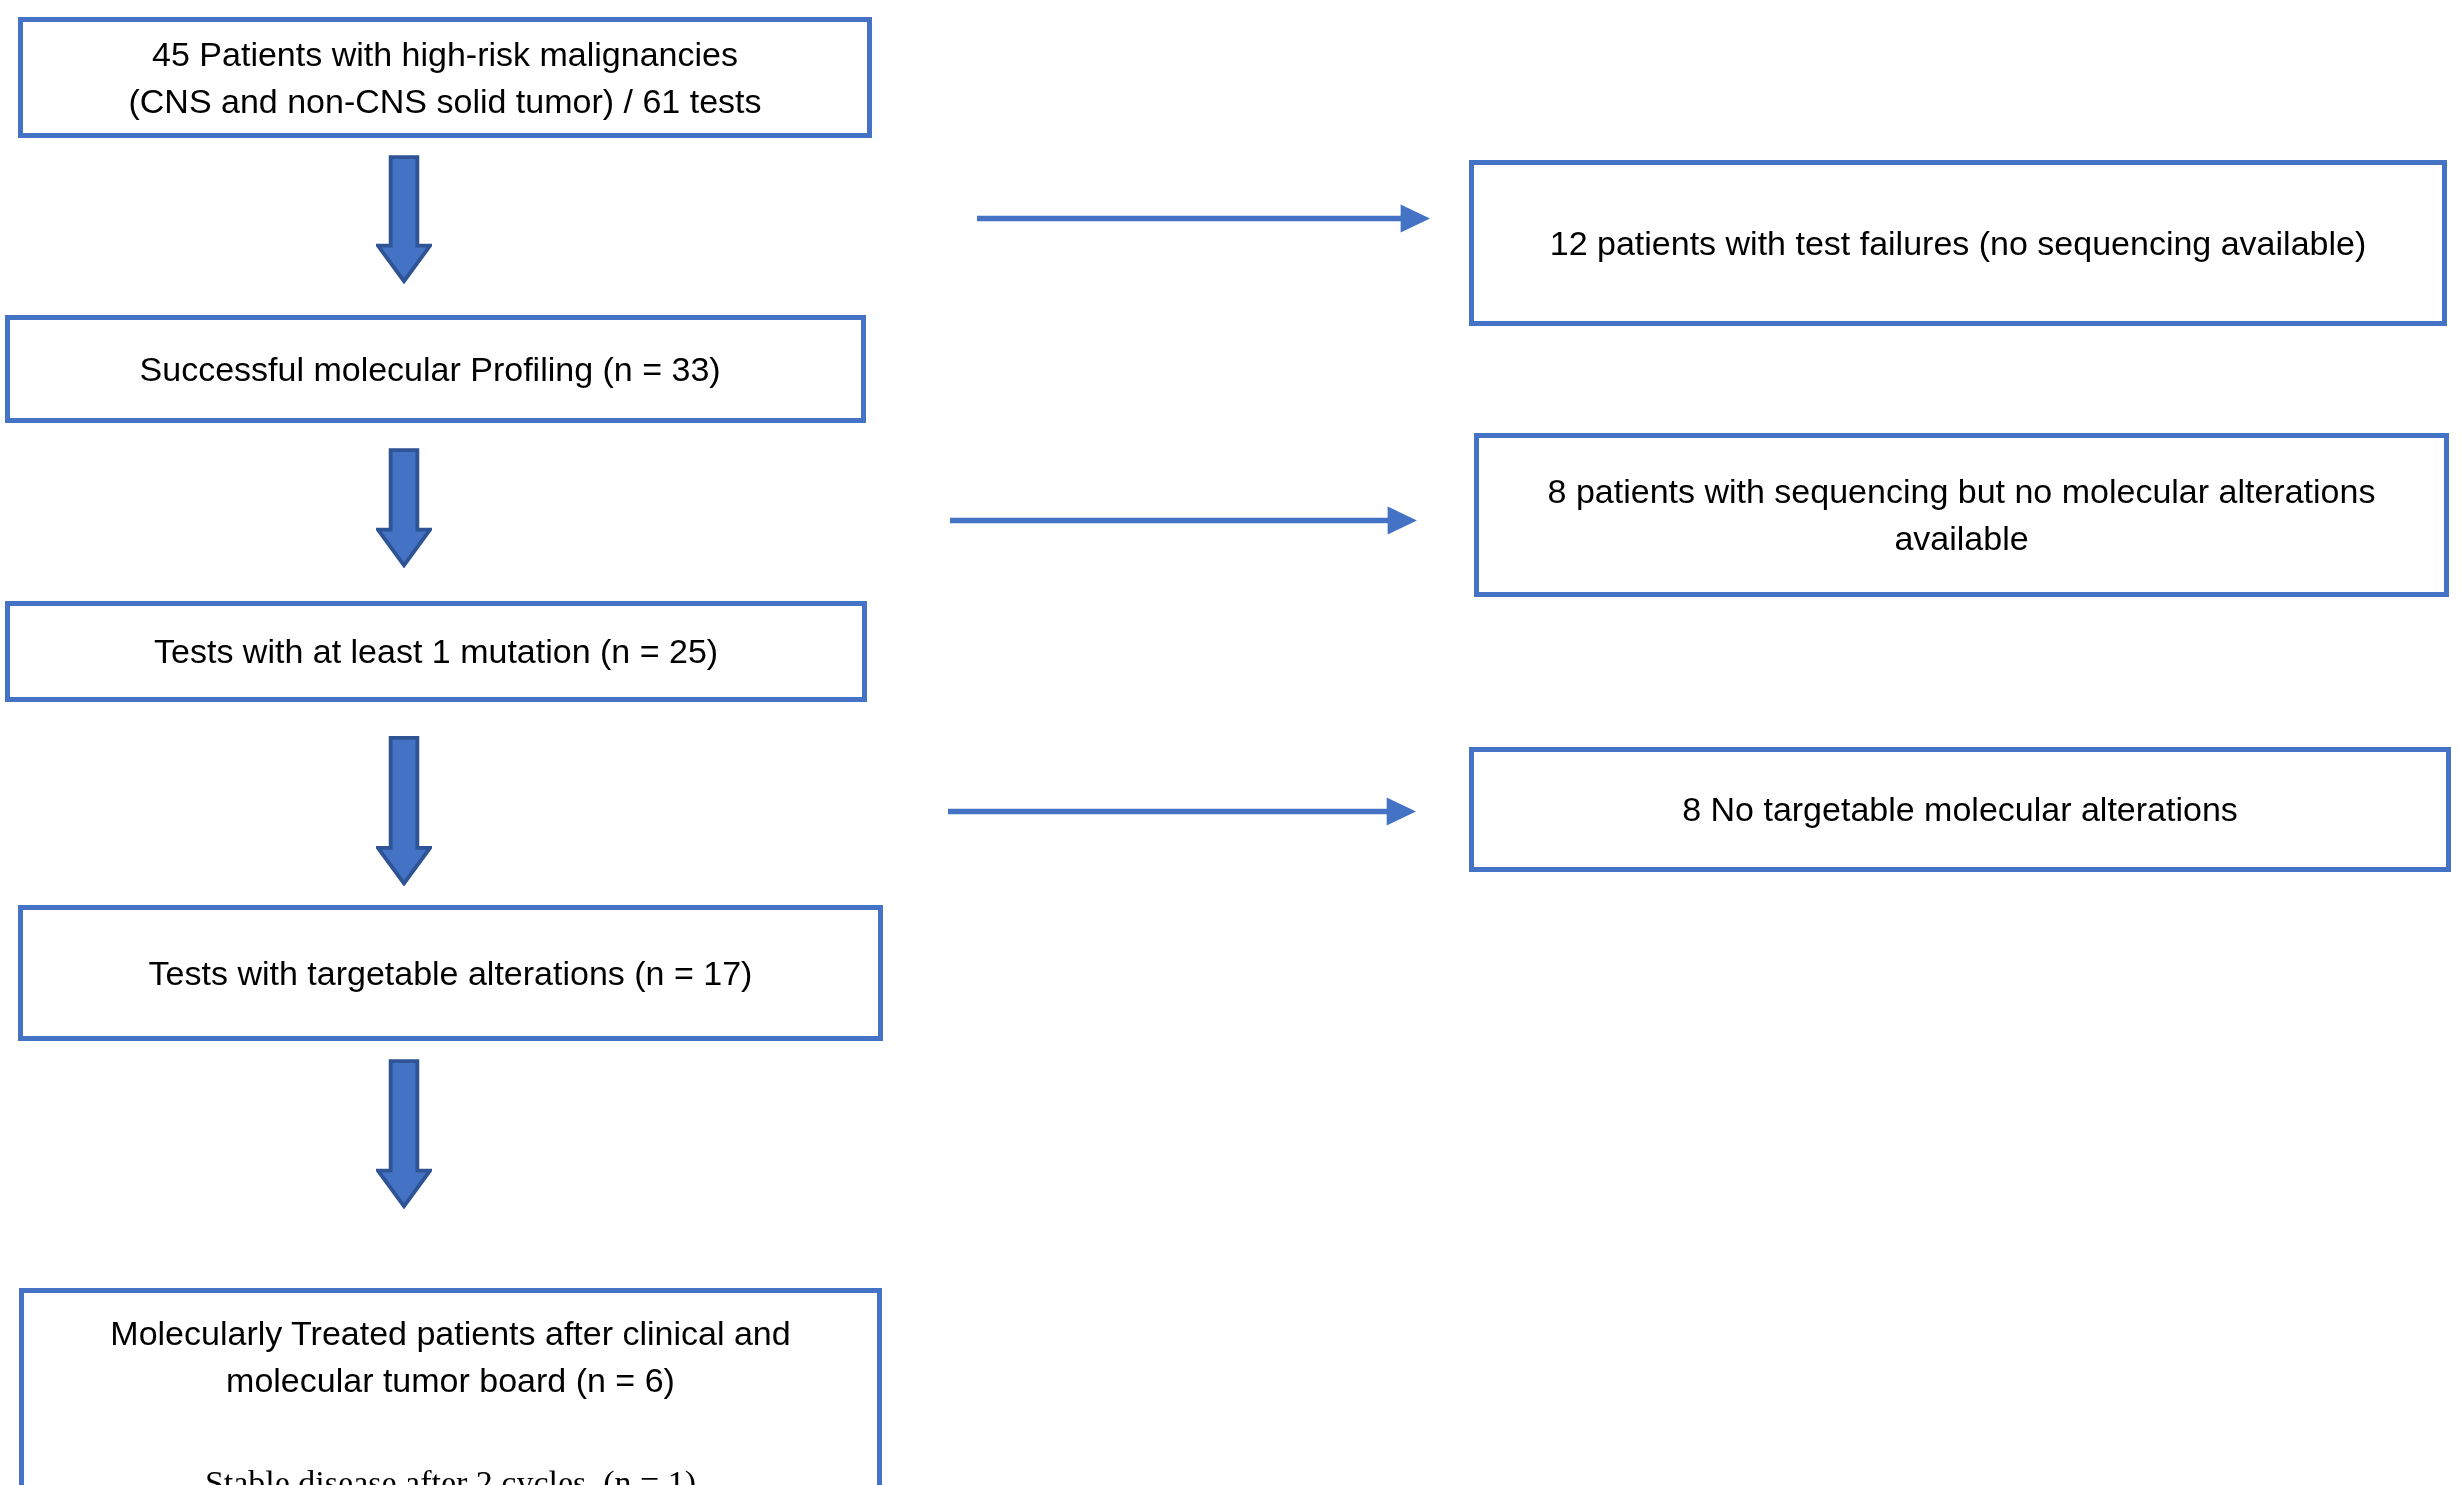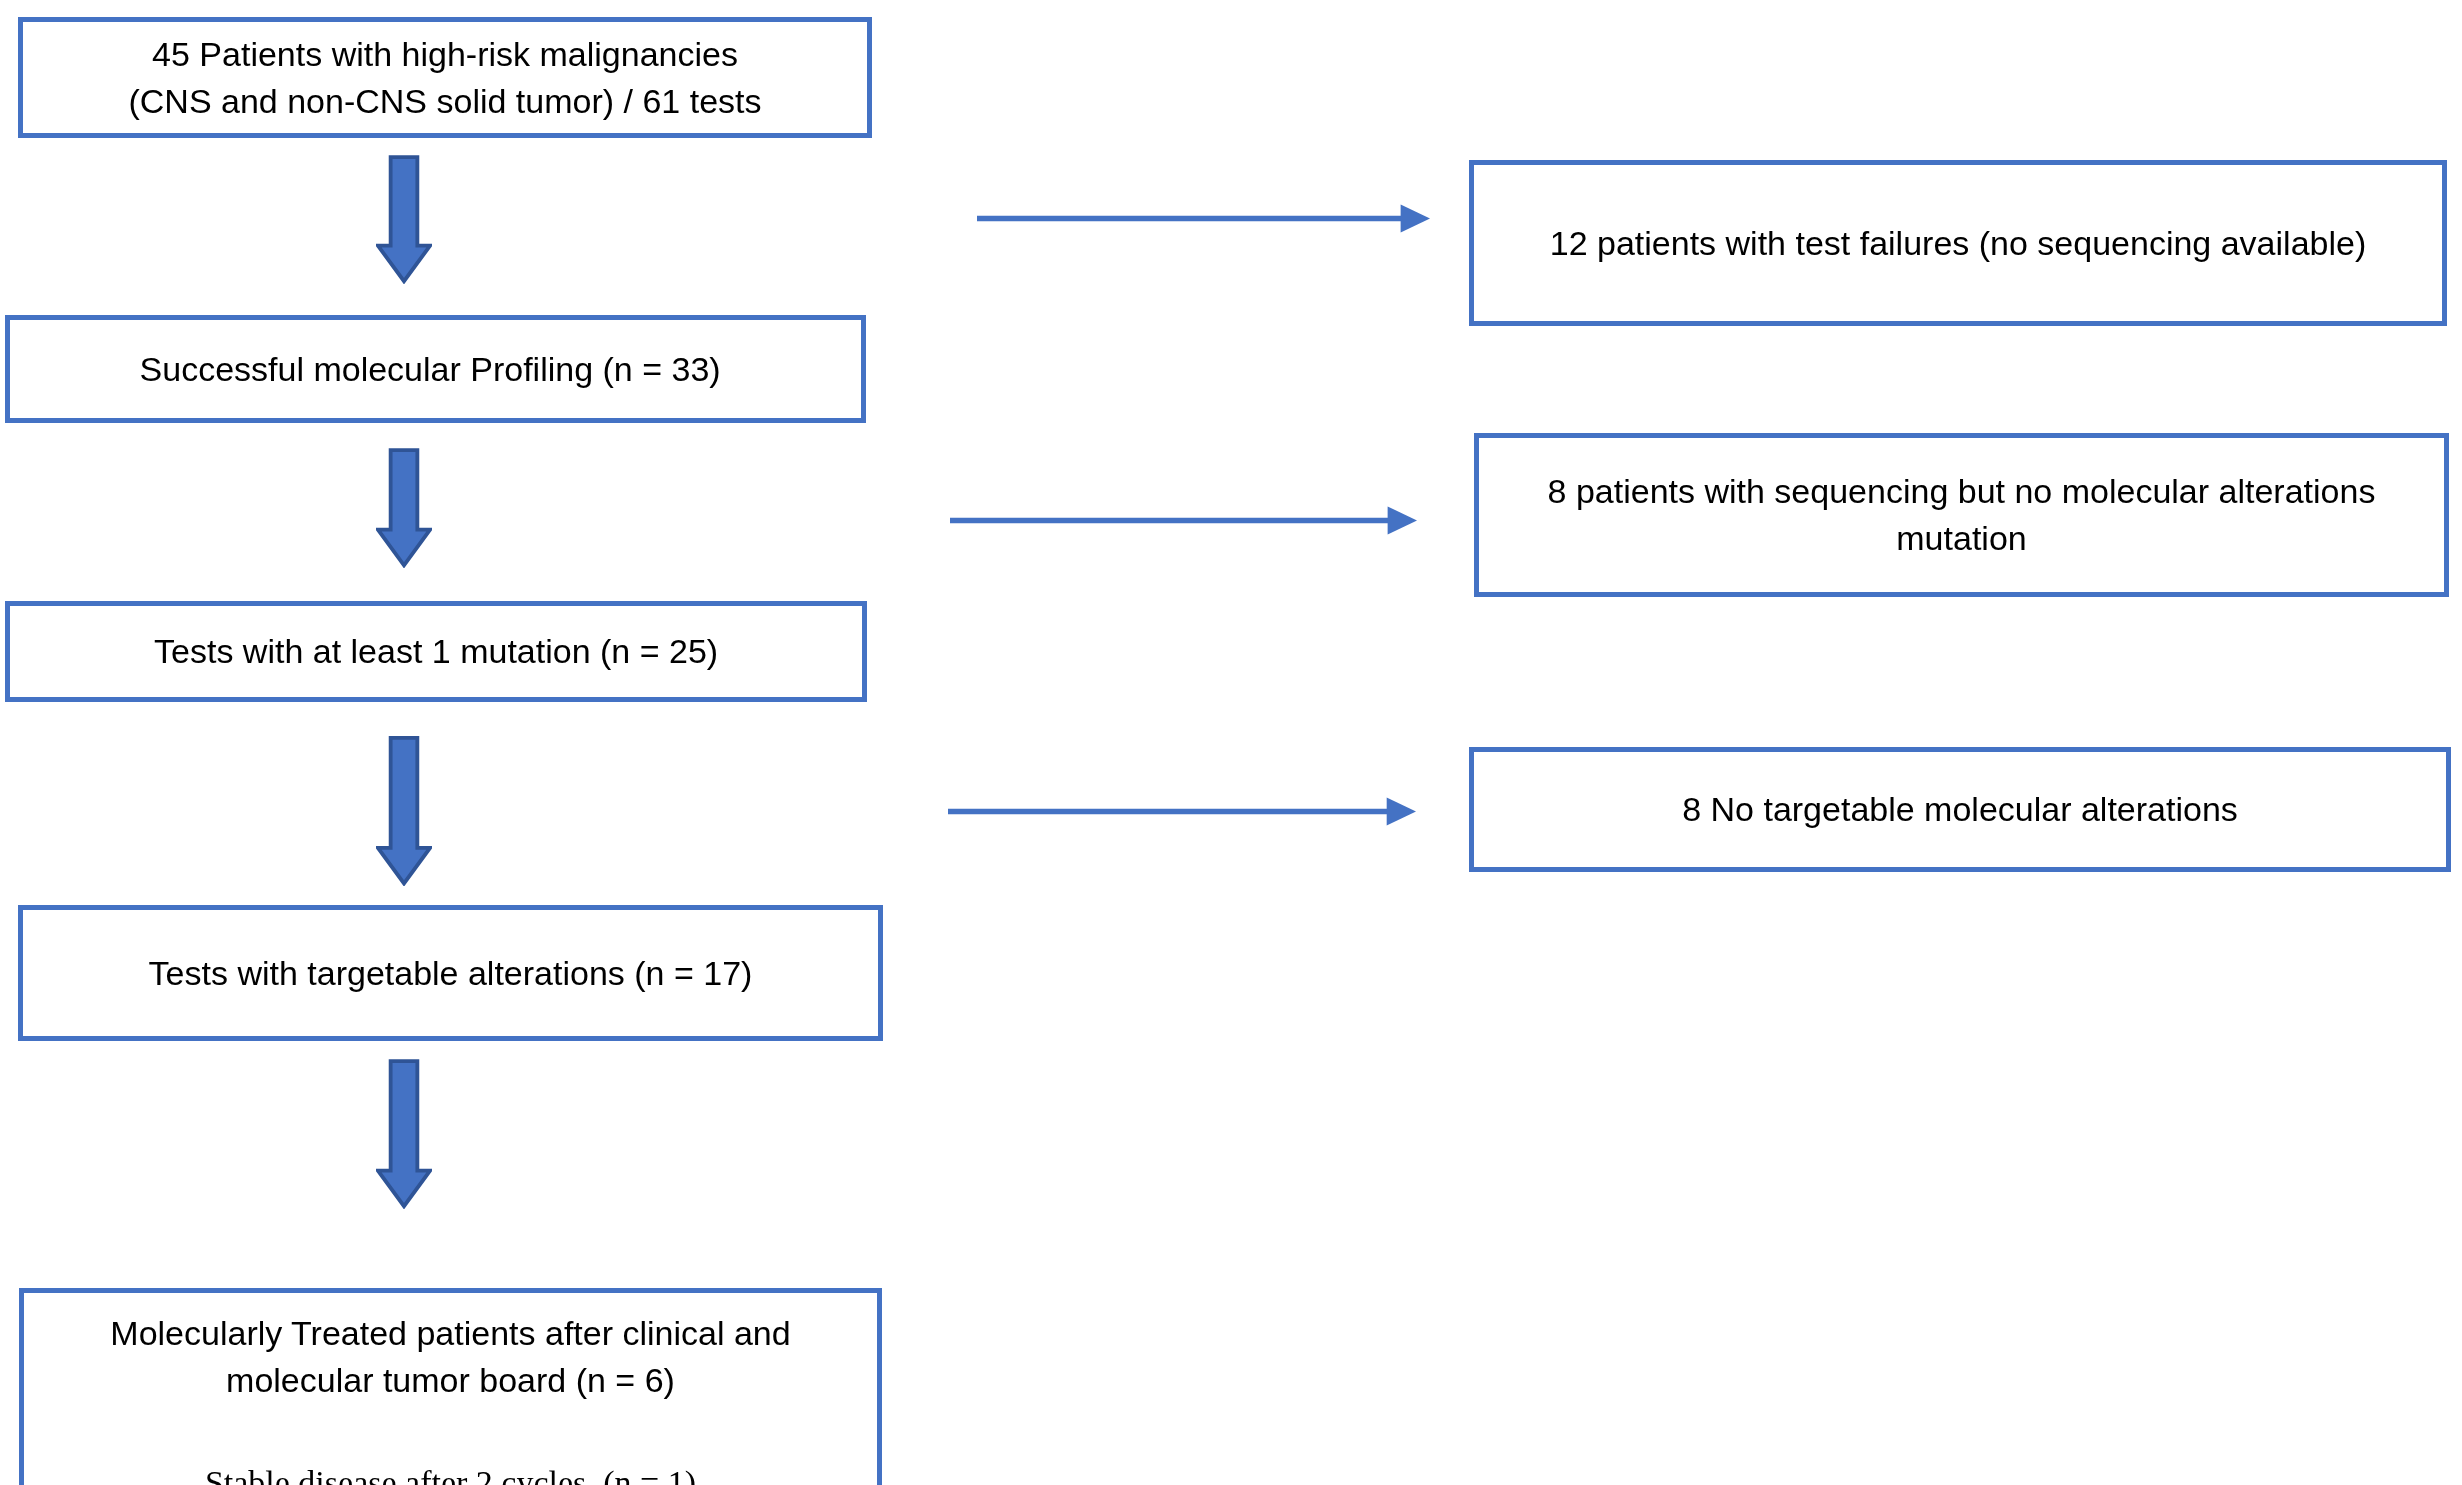--- a/index.html
+++ b/index.html
@@ -101,21 +101,21 @@
       <div class="line">Stable disease after 2 cycles  (n = 1)</div>
     </div>
   </div>
 
   <div class="node box-r1">
     <div class="line">12 patients with test failures (no sequencing available)</div>
   </div>
 
   <div class="node box-r2">
     <div class="line">8 patients with sequencing but no molecular alterations</div>
-    <div class="line">mutation</div>
+    <div class="line">available</div>
   </div>
 
   <div class="node box-r3">
     <div class="line">8 No targetable molecular alterations</div>
   </div>
 
   <div class="arrow varrow v1">
     <svg width="56" height="129" viewBox="0 0 88 202" xmlns="http://www.w3.org/2000/svg">
       <polygon points="23,3 65,3 65,142 85,142 44,198 3,142 23,142"></polygon>
     </svg>

